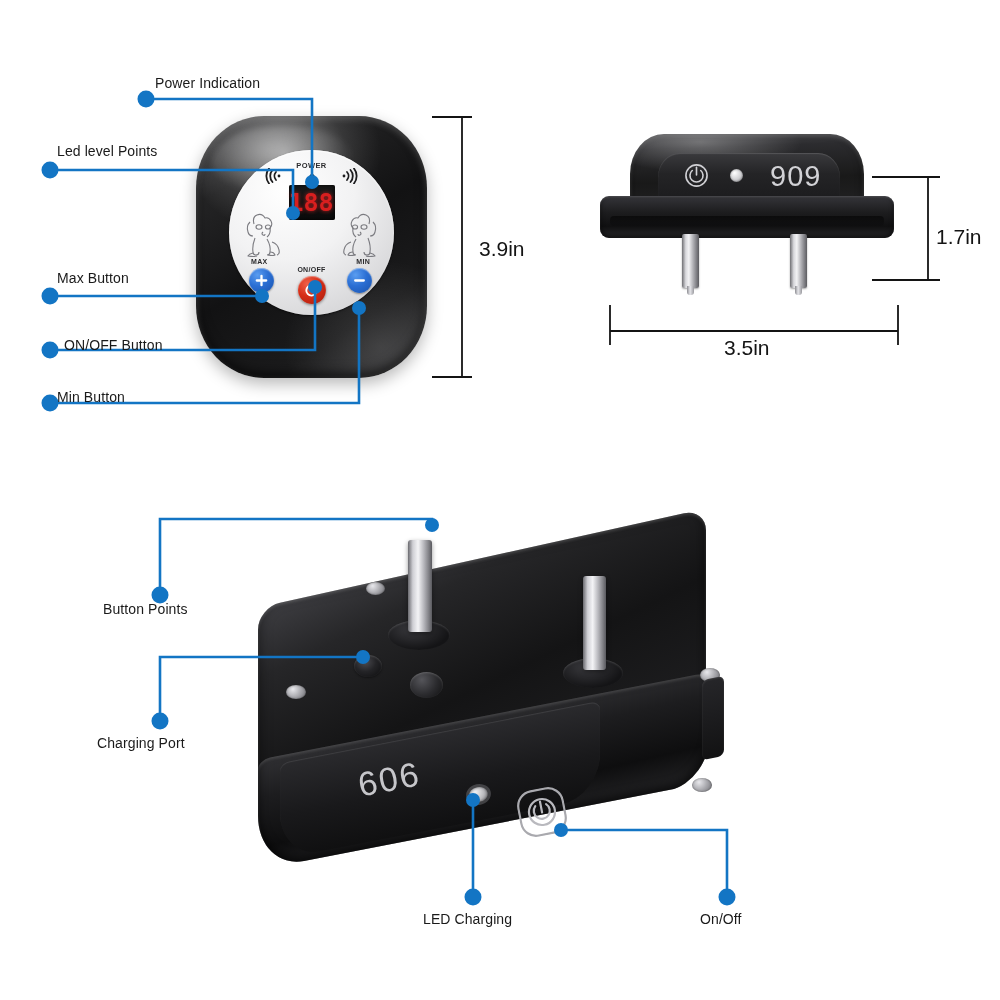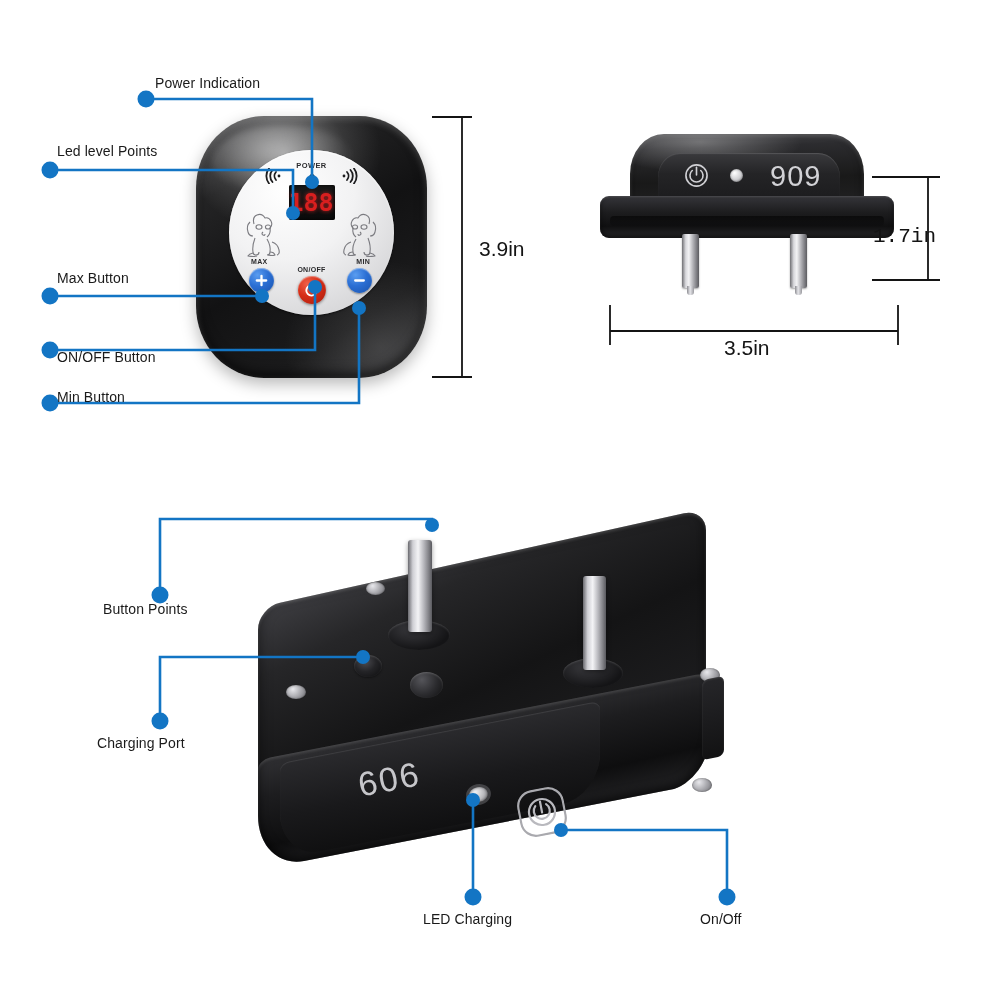--- a/index.html
+++ b/index.html
@@ -488,25 +488,25 @@
 
       <path d="M872 177 H940 M872 280 H940 M928 177 V280"></path>
 
       <path d="M610 305 V345 M898 305 V345 M610 331 H898"></path>
     </g>
   </svg>
 
   <div class="callout-label" style="left:155px; top:75px;">Power Indication</div>
   <div class="callout-label" style="left:57px; top:143px;">Led level Points</div>
   <div class="callout-label" style="left:57px; top:270px;">Max Button</div>
-  <div class="callout-label" style="left:57px; top:337px;margin-top:12px;">ON/OFF Button</div>
+  <div class="callout-label" style="left:64px; top:337px;">ON/OFF Button</div>
   <div class="callout-label" style="left:57px; top:389px;">Min Button</div>
 
   <div class="callout-label" style="left:103px; top:601px;">Button Points</div>
   <div class="callout-label" style="left:97px; top:735px;">Charging Port</div>
   <div class="callout-label" style="left:423px; top:911px;">LED Charging</div>
   <div class="callout-label" style="left:700px; top:911px;">On/Off</div>
 
   <div class="dim-label" style="left:479px; top:237px;">3.9in</div>
-  <div class="dim-label" style="left:873px; top:225px;font-family:Liberation Mono, monospace;">1.7in</div>
+  <div class="dim-label" style="left:936px; top:225px;">1.7in</div>
   <div class="dim-label" style="left:724px; top:336px;">3.5in</div>
 
 </div>
 
 </body></html>

